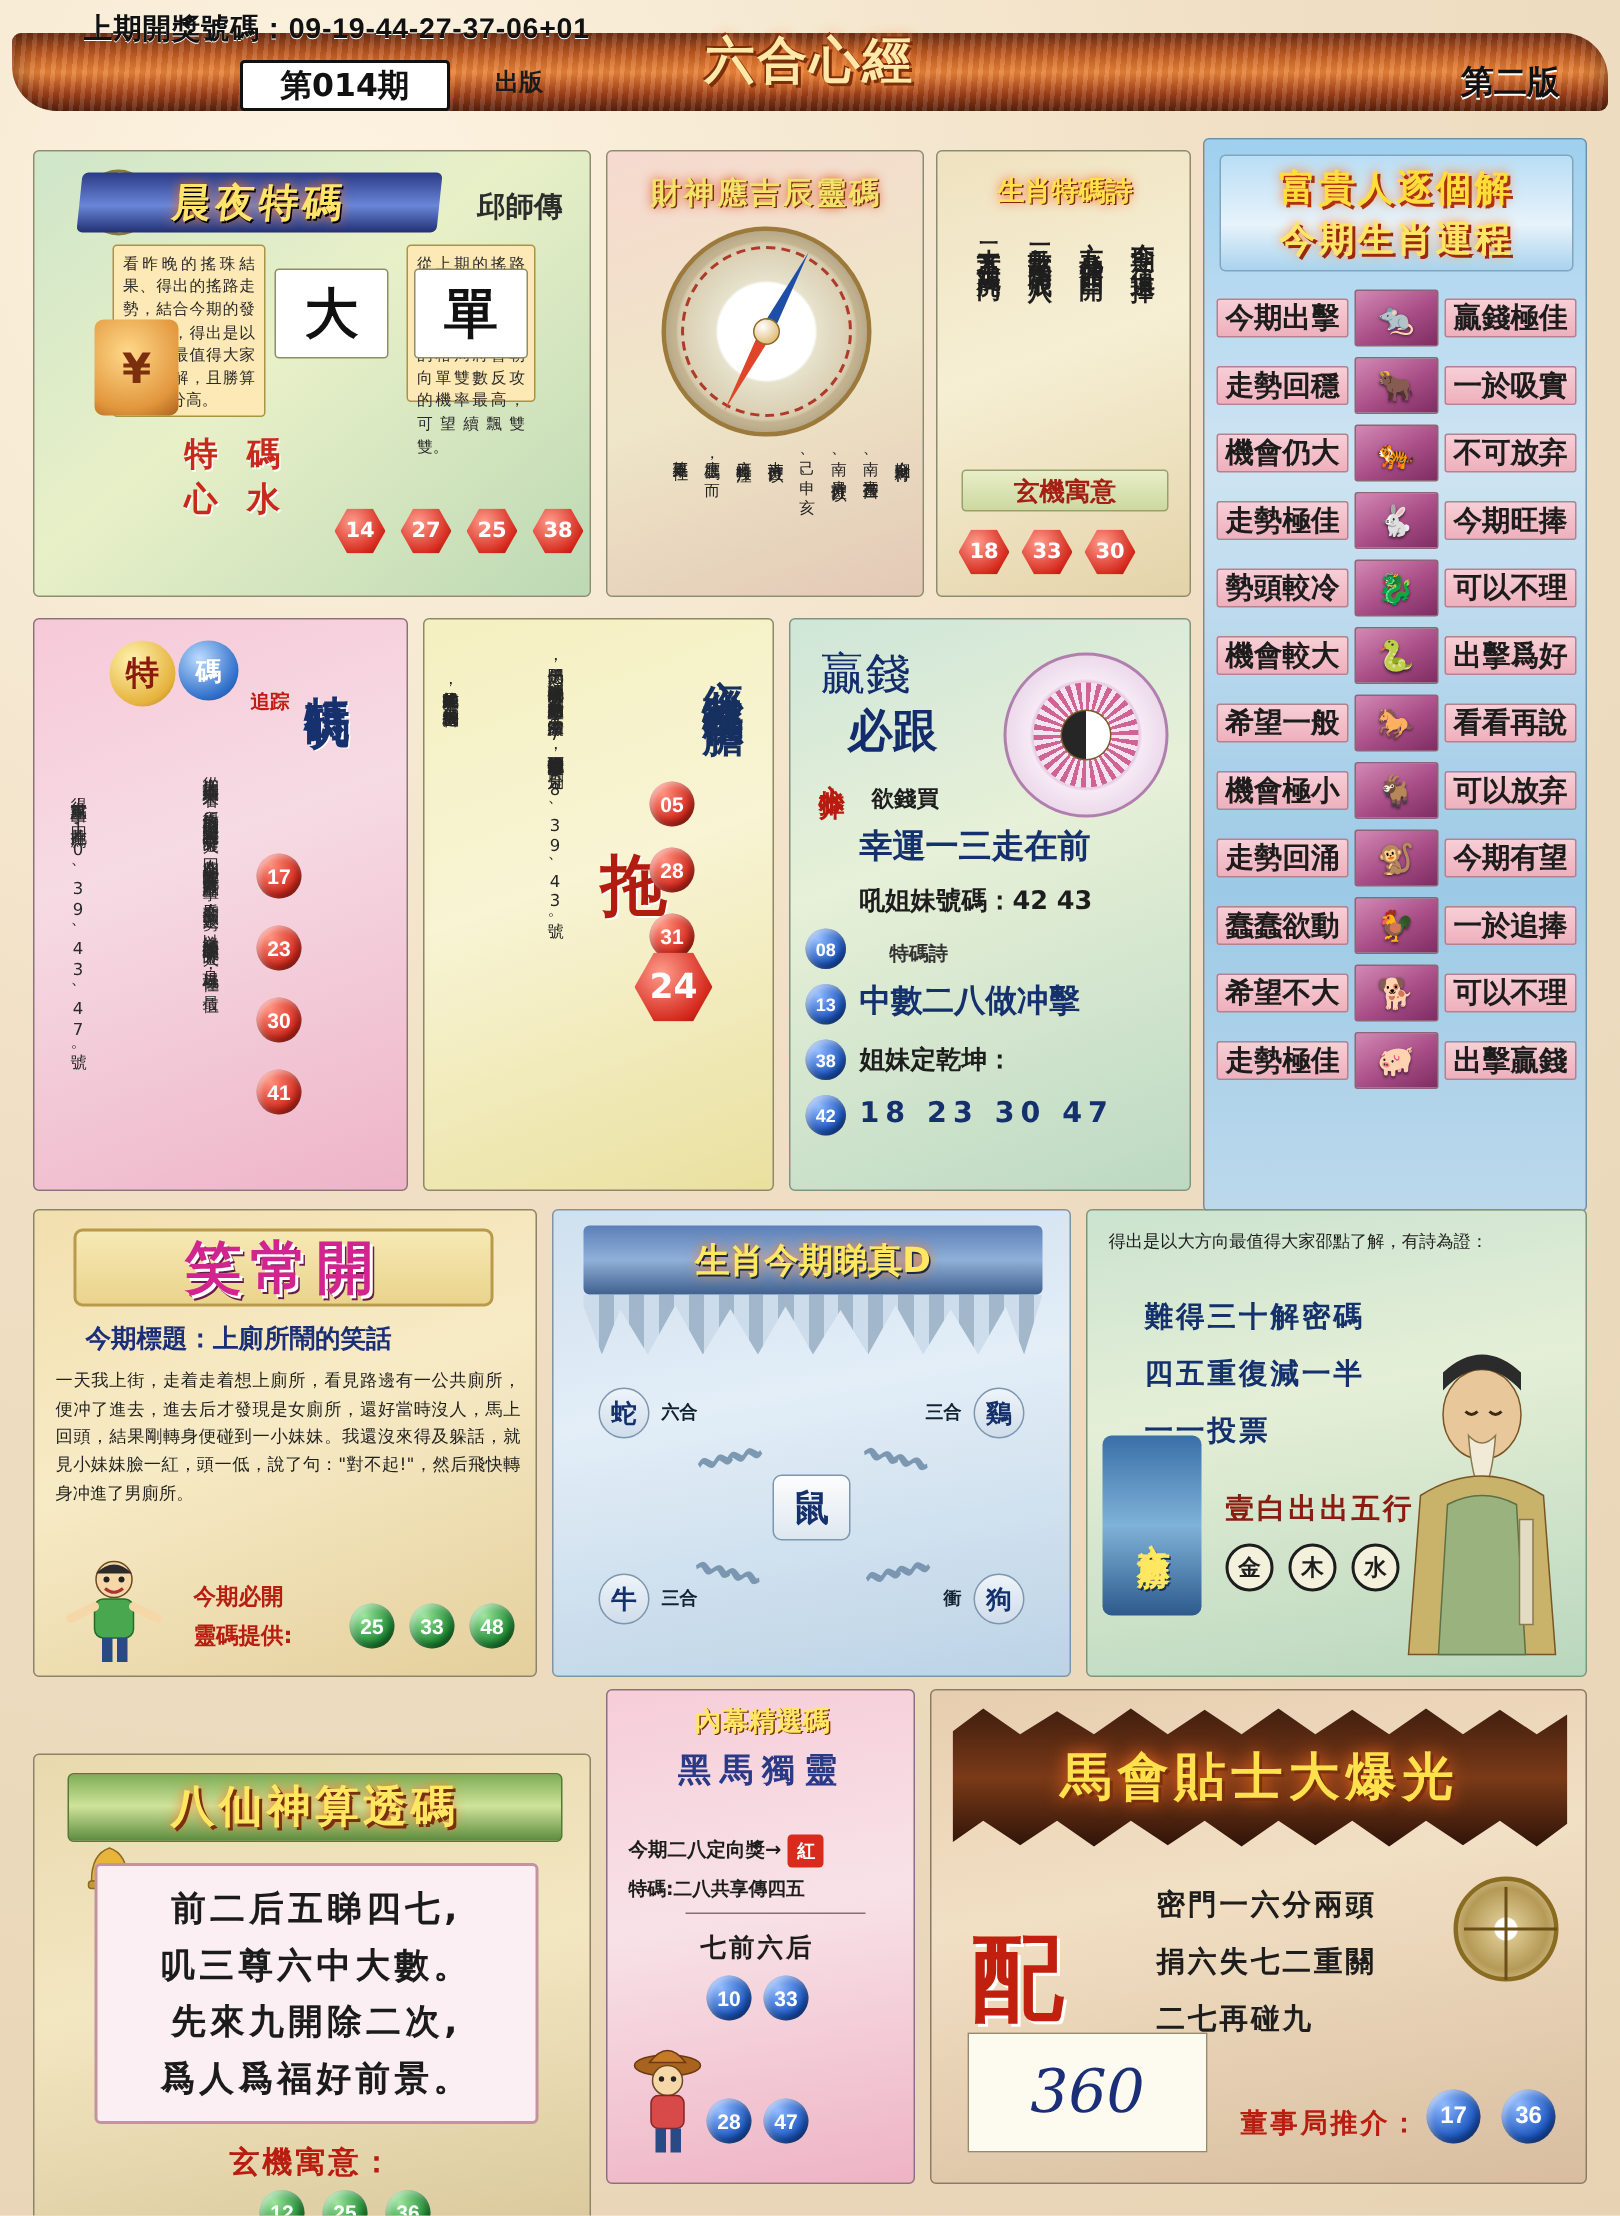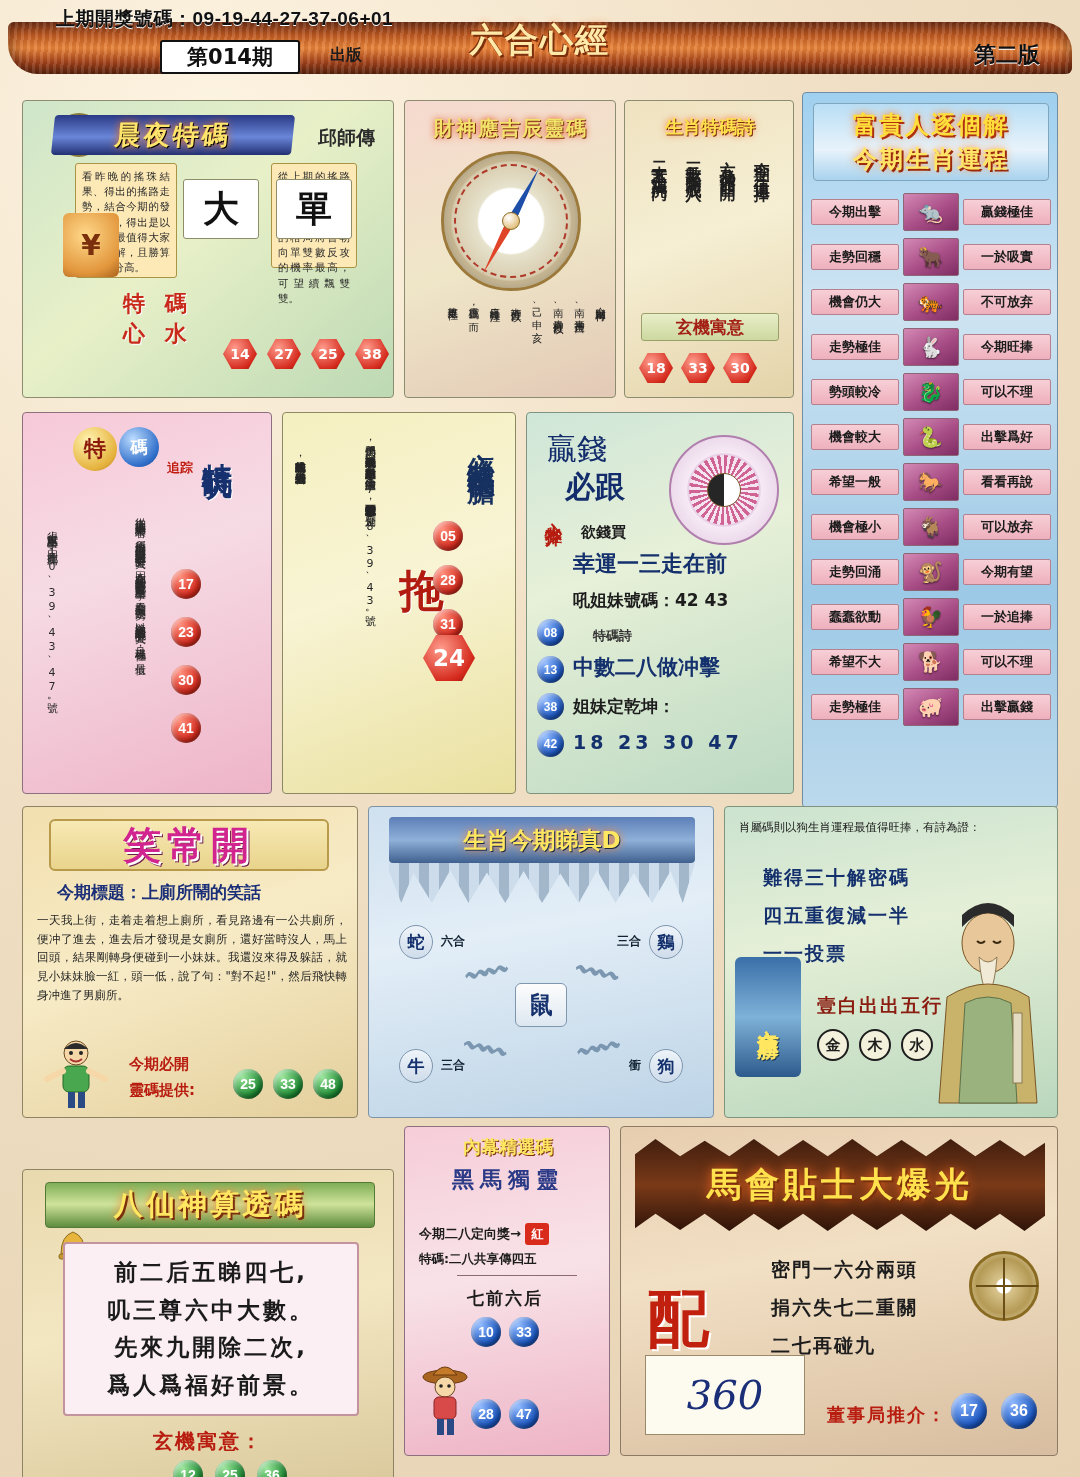--- a/index.html
+++ b/index.html
@@ -216,21 +216,21 @@
     text-shadow:2px 2px 0 #b0320d, 0 0 8px #ff7a22; letter-spacing:2px;}
   #p4 .t2{ font-size:24px; font-weight:bold; color:#ffe566;
     text-shadow:2px 2px 0 #9c2a0a, 0 0 8px #ff8a33; letter-spacing:2px;}
   #p4 .rows{ position:absolute; left:8px; top:96px; width:240px; }
   #p4 .row{ display:flex; align-items:center; height:45px; gap:4px; }
   #p4 .cell{
     flex:1 1 0; height:26px;
     background:linear-gradient(180deg,#f7cfd6,#eeb0bd);
     border:1px solid #b5818f; border-radius:2px;
     display:flex;align-items:center;justify-content:center;
-    font-size:13px; color:#1c1c1c; font-weight:bold;
+    font-size:19px; color:#1c1c1c; font-weight:bold;
   }
   #p4 .zodiac{
     width:56px; height:38px; border:1px solid #8c6677; border-radius:2px;
     background:linear-gradient(150deg,#d389b4,#a84d86 55%,#7e2d63);
     display:flex; align-items:center; justify-content:center;
     font-size:20px; color:#ffe9b0;
     text-shadow:0 1px 2px rgba(0,0,0,.6);
   }
 
   
@@ -780,21 +780,21 @@
     <div class="cellz z4">狗</div>
     <div class="lbl l4">衝</div>
     <div class="center">鼠</div>
     <div class="doodle d1">〰〰</div>
     <div class="doodle d2">〰〰</div>
     <div class="doodle d3">〰〰</div>
     <div class="doodle d4">〰〰</div>
   </div>
 
   <div class="panel" id="p10">
-    <div class="note">肖屬碼則以狗生肖運程最值得旺捧，有詩為證：</div>
+    <div class="note">得出是以大方向最值得大家邵點了解，有詩為證：</div>
     <div class="ln n1">難得三十解密碼</div>
     <div class="ln n2">四五重復減一半</div>
     <div class="ln n3">一一投票</div>
     <div class="vstamp">六合通勝</div>
     <div class="five">壹白出出五行</div>
     <div class="elems">
       <span class="el">金</span>
       <span class="el">木</span>
       <span class="el">水</span>
     </div>

